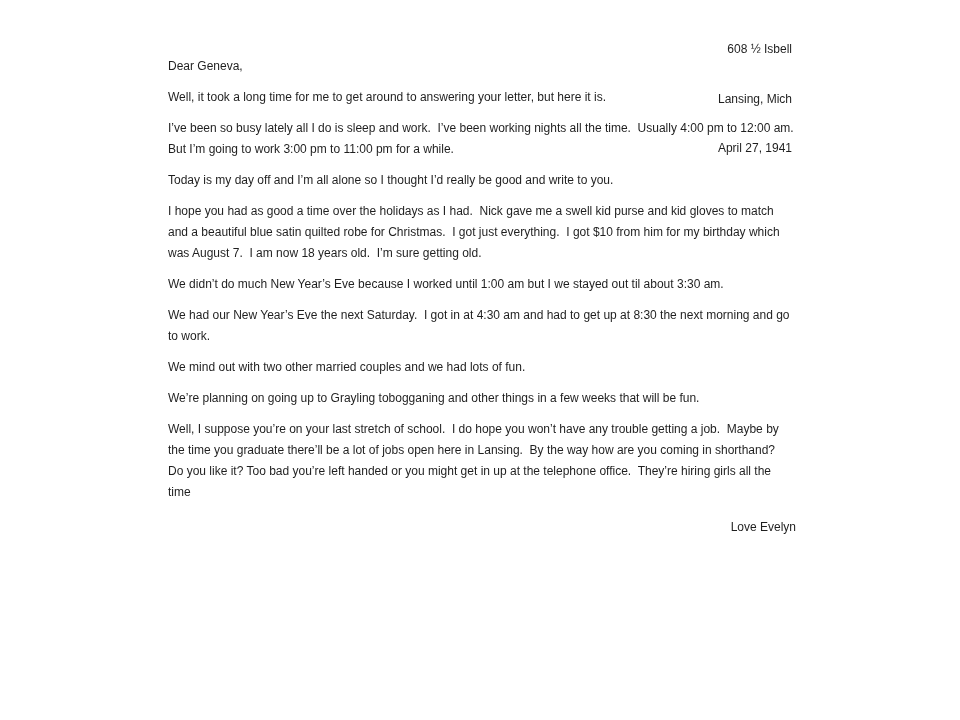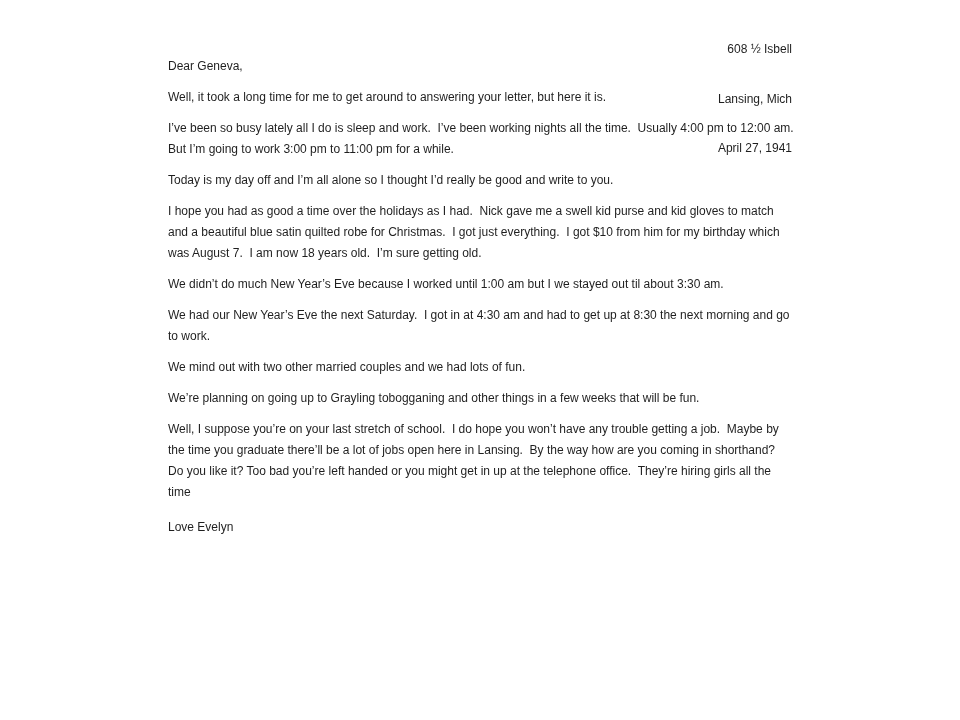--- a/index.html
+++ b/index.html
@@ -31,21 +31,21 @@
     left: 168px;
     width: 640px;
     font-size: 12px;
     line-height: 21px;
   }
   .letter-body p {
     margin: 0 12px 10px 0;
     white-space: pre-wrap;
   }
   .closing {
-    text-align: left;
+    text-align: right;
     margin-top: 14px !important;
   }
 </style>
 </head>
 <body>
 
 <div class="slide">
   <div class="heading">
     <div>608 ½ Isbell</div>
     <div>Lansing, Mich</div>

